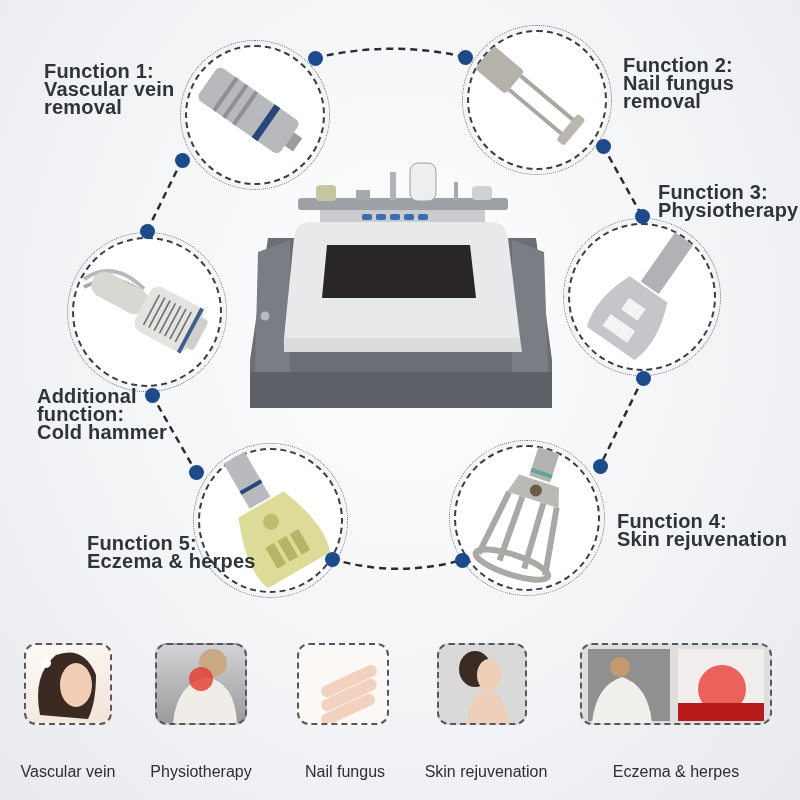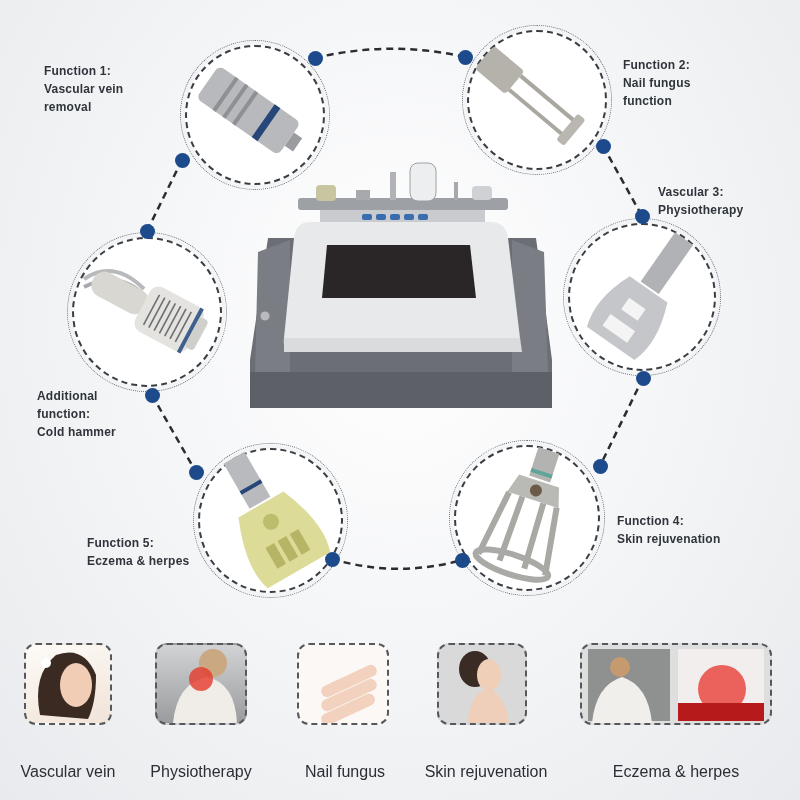--- a/index.html
+++ b/index.html
@@ -3,21 +3,21 @@
 <meta charset="utf-8">
 <style>
   html, body { margin:0; padding:0; }
   body {
     width:800px; height:800px; overflow:hidden; position:relative;
     background: radial-gradient(ellipse at 50% 40%, #ffffff 0%, #f3f4f6 55%, #e9eaed 100%);
     font-family: "Liberation Sans", sans-serif;
   }
   .layer { position:absolute; left:0; top:0; width:800px; height:800px; }
   .fn-label {
-    position:absolute; font-weight:bold; font-size:12px; line-height:18px;
+    position:absolute; font-weight:bold; font-size:20px; line-height:18px;
     color:#2f343b; white-space:pre-line; letter-spacing:0.2px;
   }
   .ring {
     position:absolute; border-radius:50%; background:#fff;
     border:2px dashed #3a3d42; box-sizing:border-box;
     box-shadow: 0 0 0 3px #f3f4f6, 0 0 0 4px transparent;
   }
   .ring::before {
     content:""; position:absolute; left:-7px; top:-7px; right:-7px; bottom:-7px;
     border-radius:50%; border:1px dotted #6b6e73;
@@ -174,22 +174,22 @@
 <div class="dot" style="left:643px;top:378px;"></div>
 <div class="dot" style="left:600px;top:466px;"></div>
 <div class="dot" style="left:332px;top:559px;"></div>
 <div class="dot" style="left:462px;top:560px;"></div>
 
 <div class="fn-label" style="left:44px;top:62px;">Function 1:
 Vascular vein
 removal</div>
 <div class="fn-label" style="left:623px;top:56px;">Function 2:
 Nail fungus
-function</div>
-<div class="fn-label" style="left:658px;top:183px;">Vascular 3:
+removal</div>
+<div class="fn-label" style="left:658px;top:183px;">Function 3:
 Physiotherapy</div>
 <div class="fn-label" style="left:617px;top:512px;">Function 4:
 Skin rejuvenation</div>
 <div class="fn-label" style="left:52px;top:534px;margin-left:35px;">Function 5:
 Eczema &amp; herpes</div>
 <div class="fn-label" style="left:13px;top:387px;margin-left:24px;">Additional
 function:
 Cold hammer</div>
 
 <div class="thumb" style="left:24px;width:88px;background:linear-gradient(160deg,#fdfbf8,#f1e3d8);">

